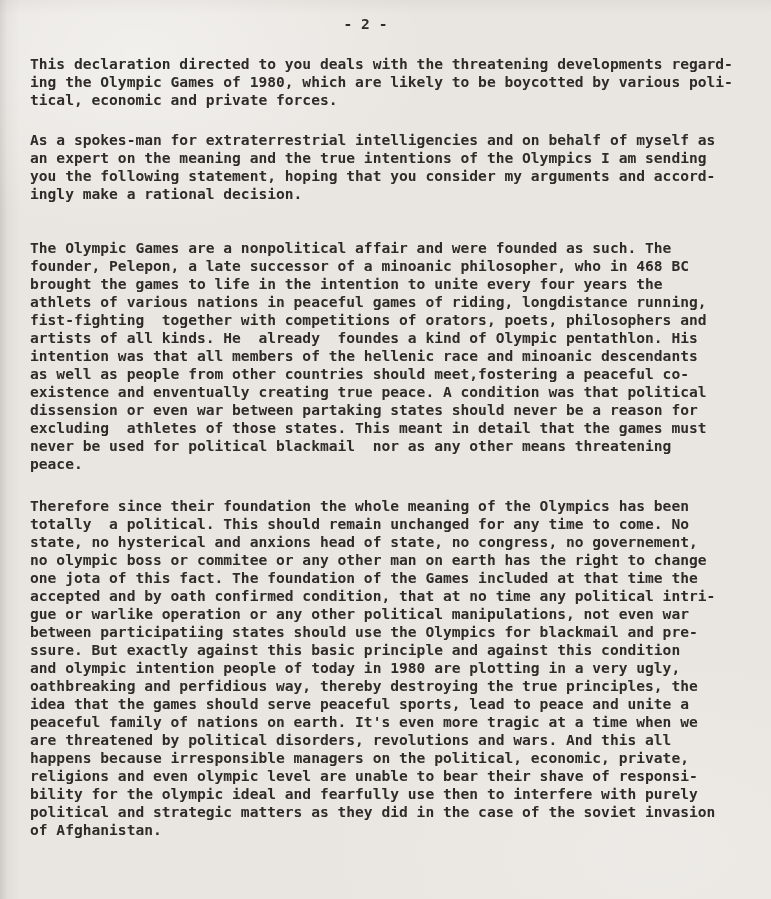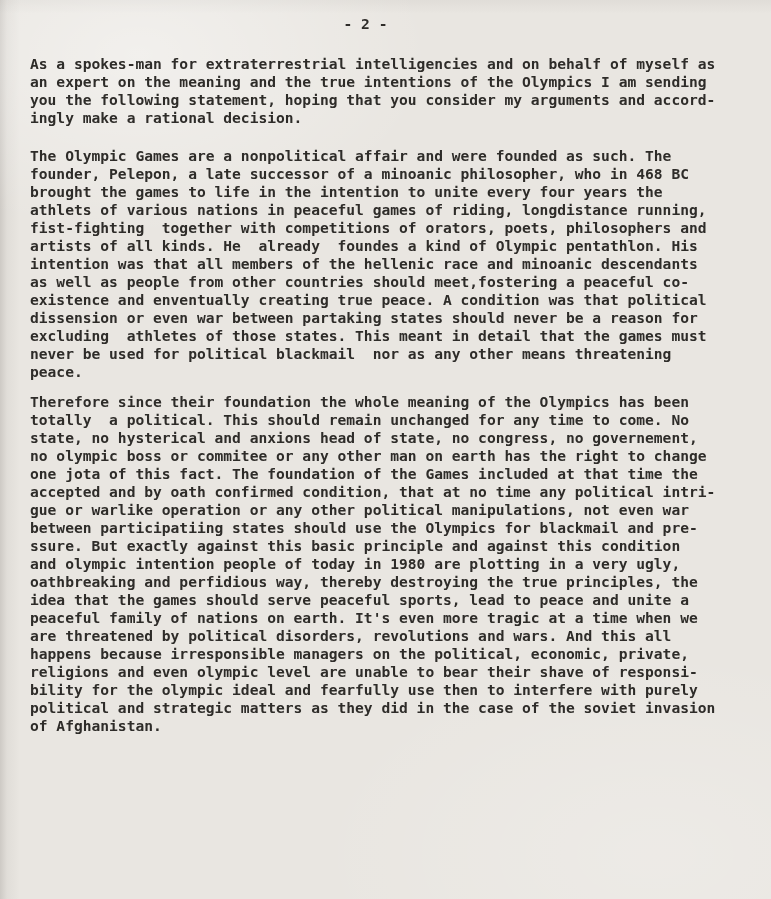--- a/index.html
+++ b/index.html
@@ -34,30 +34,33 @@
     margin: 34px 0 0 30px;
     white-space: pre;
   }
   .para {
     margin: 22px 0 0 30px;
     padding: 0;
     white-space: pre;
     font: inherit;
     color: inherit;
   }
-  .para.p3 { margin-top: 20px; }
-  .para.p4 { margin-top: 12px; }
+  .para.p3 { margin-top: 36px; }
+  .para.p4 { margin-top: 24px; }
 </style>
 </head>
 <body>
 
 <div class="paper">
   <div class="page-number">- 2 -</div>
 
 
+  <pre class="para p1">This declaration directed to you deals with the threatening developments regard-
+ing the Olympic Games of 1980, which are likely to be boycotted by various poli-
+tical, economic and private forces.</pre>
 
   <pre class="para p2">As a spokes-man for extraterrestrial intelligencies and on behalf of myself as
 an expert on the meaning and the true intentions of the Olympics I am sending
 you the following statement, hoping that you consider my arguments and accord-
 ingly make a rational decision.</pre>
 
   <pre class="para p3">The Olympic Games are a nonpolitical affair and were founded as such. The
 founder, Pelepon, a late successor of a minoanic philosopher, who in 468 BC
 brought the games to life in the intention to unite every four years the
 athlets of various nations in peaceful games of riding, longdistance running,

